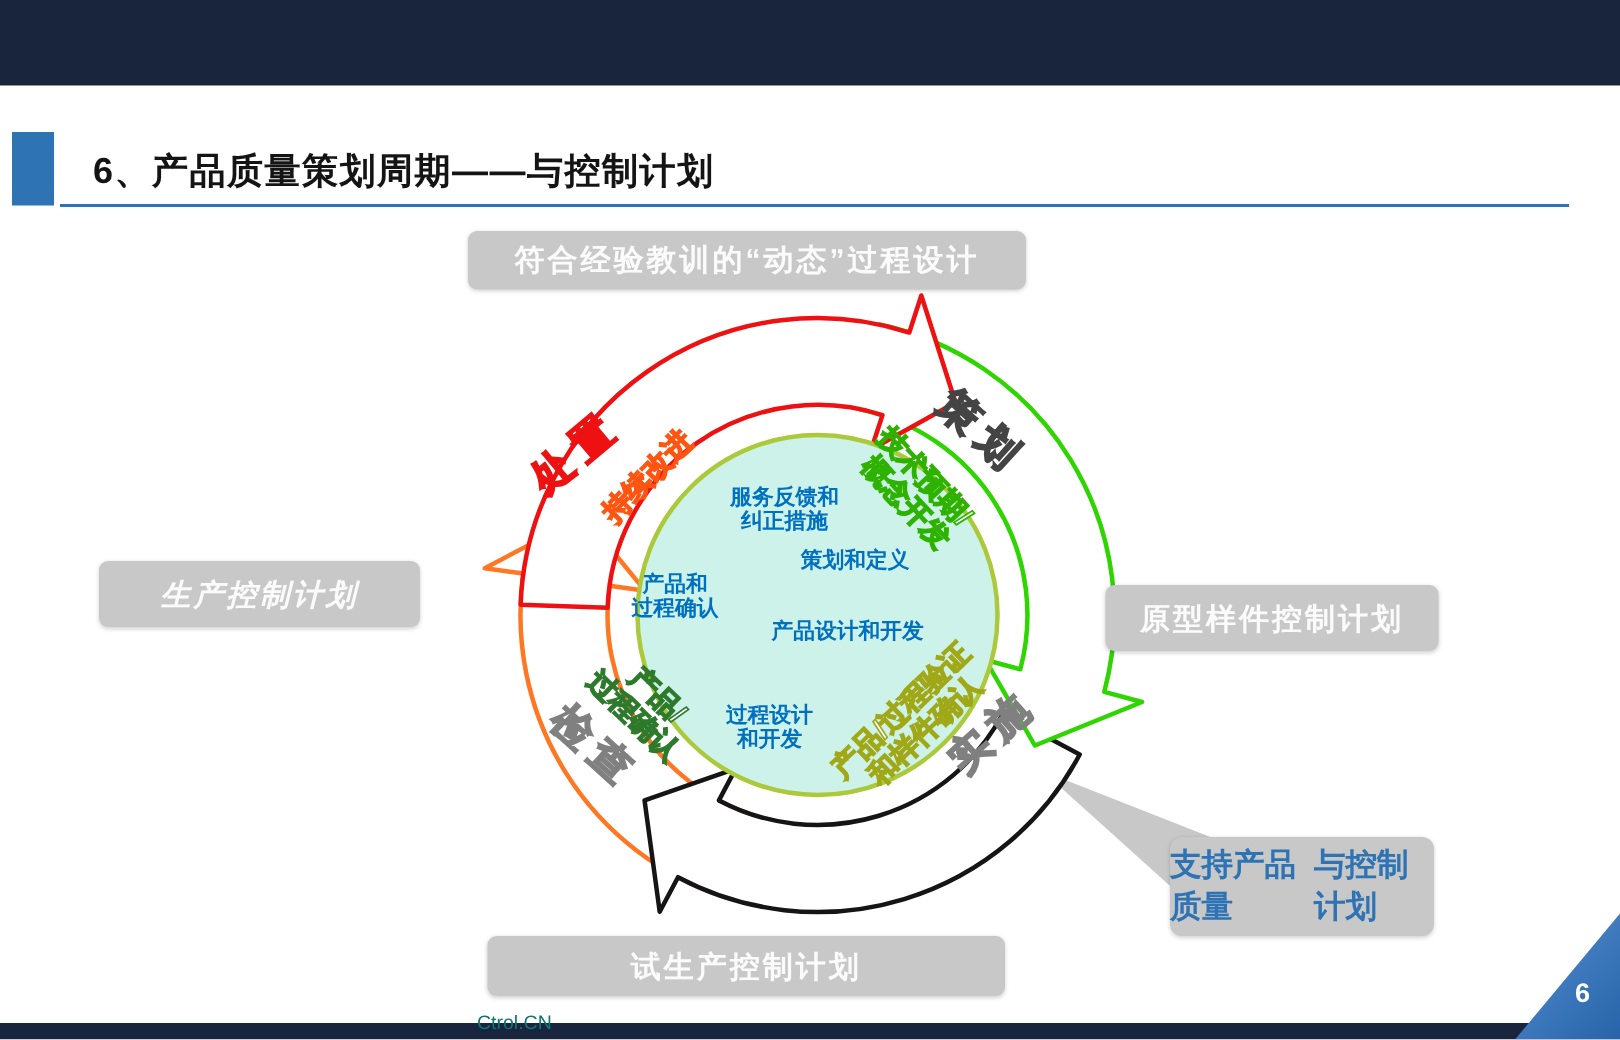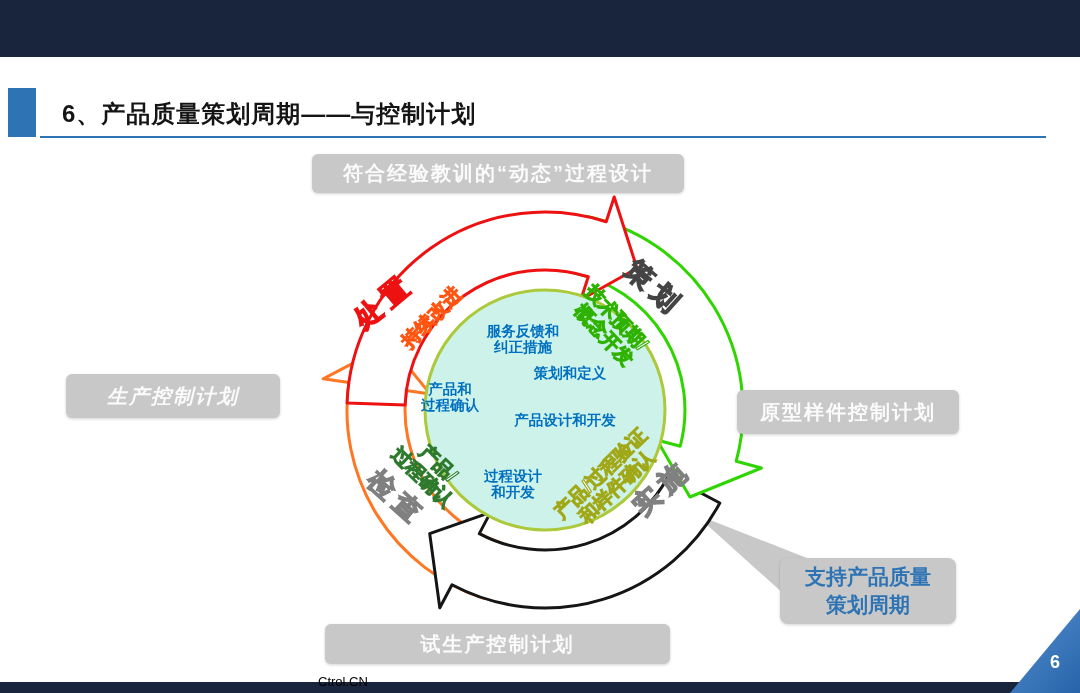--- a/index.html
+++ b/index.html
@@ -25,32 +25,32 @@
     box-shadow:0 1px 3px rgba(0,0,0,.18); z-index:2;
   }
   #box-top    { left:312px; top:154px; width:372px; height:39px; }
   #box-left   { left:66px;  top:374px; width:214px; height:44px;font-style:italic; }
   #box-right  { left:737px; top:374px; width:222px; height:44px;margin-top:16px; }
   #box-bottom { left:325px; top:624px; width:345px; height:40px; }
 
   .callout {
     position:absolute; left:780px; top:558px; width:176px; height:66px;
     background:#c8c8c8; border-radius:8px; z-index:2;
-    display:flex; flex-direction:column; align-items:center; justify-content:center;
+    display:flex; flex-direction:row; align-items:center; justify-content:center;
     color:#2e74b5; font-weight:bold; font-size:21px; line-height:1.35;
     box-shadow:0 1px 3px rgba(0,0,0,.18);
   }
 
   .corner-triangle {
     position:absolute; right:0; bottom:0; width:70px; height:84px;
     background:linear-gradient(135deg,#5590d2,#2763a8);
     clip-path:polygon(100% 0, 100% 100%, 0 100%); z-index:3;
   }
   .page-num { position:absolute; right:20px; bottom:20px; color:#ffffff; font-weight:bold; font-size:18px; z-index:4; }
-  .watermark { position:absolute; left:318px; top:674px; color:#000000; font-size:13px; z-index:4; }
+  .watermark { position:absolute; left:318px; top:674px; color:#0f766e; font-size:13px; z-index:4; }
 
   svg text { font-family:"Liberation Sans", sans-serif; font-weight:bold; }
   .arrow { fill:#ffffff; stroke-width:3; stroke-linejoin:round; }
   .q-label { font-size:27px; fill:#ffffff; letter-spacing:7px; text-anchor:middle; }
   .r-label { font-size:19px; fill:#ffffff; text-anchor:middle; }
   .inner-label { font-size:14.5px; fill:#0070c0; text-anchor:middle; }
 </style>
 </head>
 <body>
 
@@ -100,19 +100,19 @@
   </g>
 </svg>
 
 <div class="gbox" id="box-top">符合经验教训的“动态”过程设计</div>
 <div class="gbox" id="box-left">生产控制计划</div>
 <div class="gbox" id="box-right">原型样件控制计划</div>
 <div class="gbox" id="box-bottom">试生产控制计划</div>
 
 <div class="callout">
   <span>支持产品质量</span>
-  <span>策划周期</span>
+  <span>与控制计划</span>
 </div>
 
 <div class="band band-bottom"></div>
 <div class="corner-triangle"></div>
 <div class="page-num">6</div>
 <div class="watermark">Ctrol.CN</div>
 
 </body></html>

